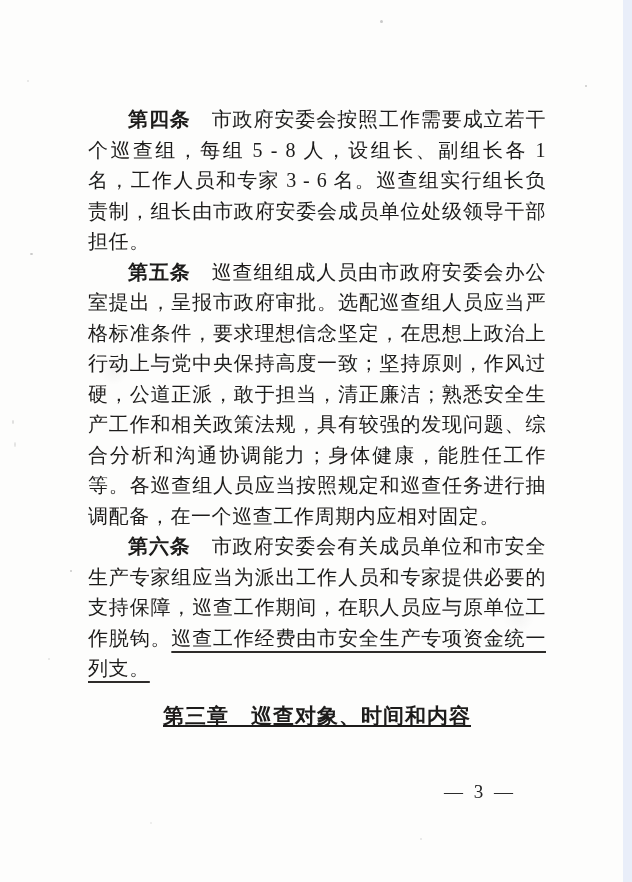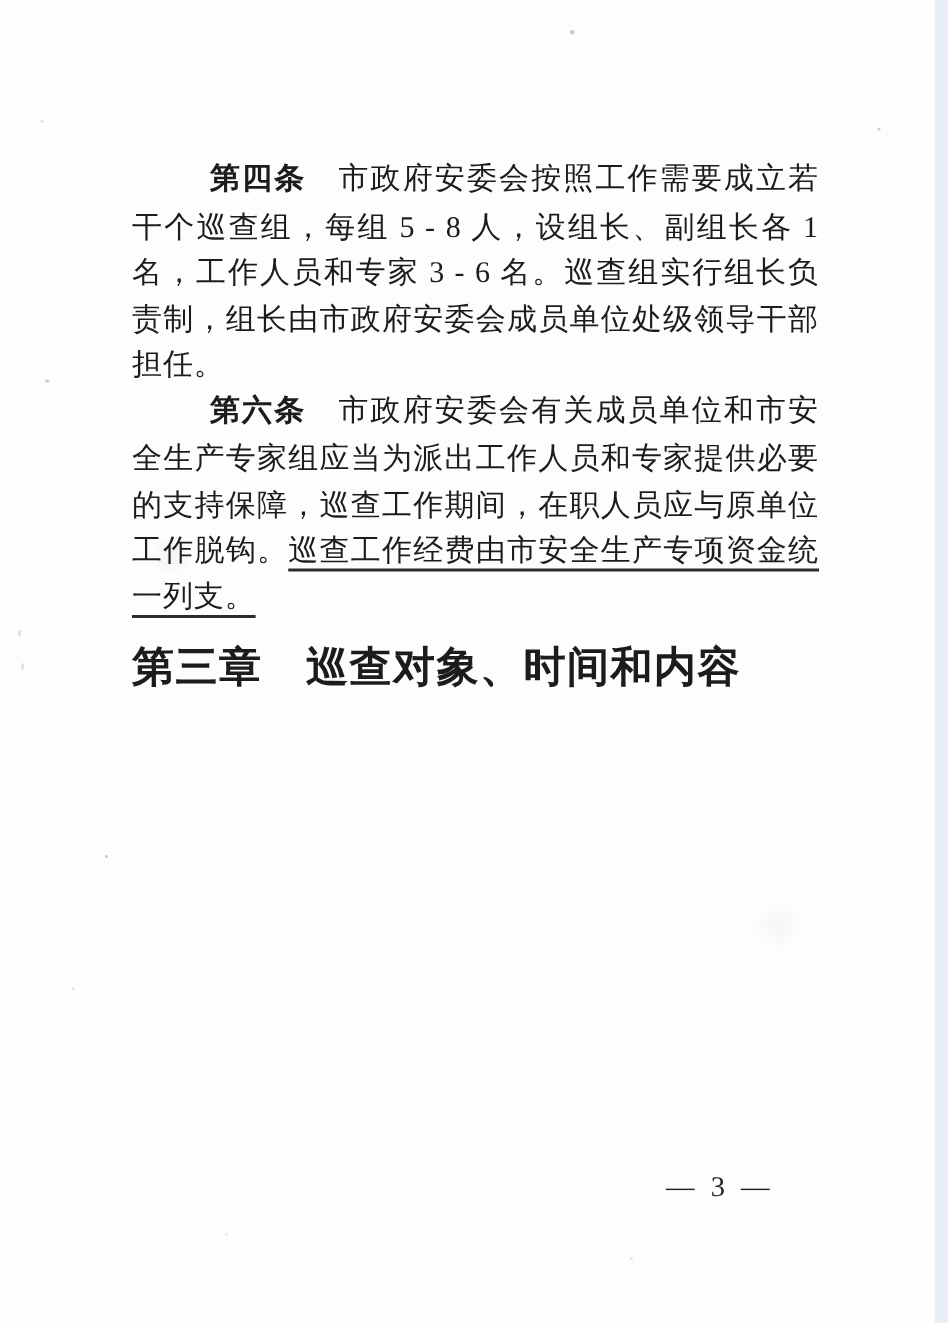--- a/index.html
+++ b/index.html
@@ -39,37 +39,37 @@
     text-align: justify;
     text-justify: inter-ideograph;
     letter-spacing: 0.6px;
   }
   p.article {
     margin: 0;
     text-indent: 2em;
   }
   .b {
     font-weight: 700;
-    font-family: Liberation Mono, monospace;
-    margin-left: 12px;
+    font-family: Liberation Serif, serif;
   }
   .u {
     text-decoration: underline;
     text-decoration-thickness: 2px;
     text-underline-offset: 6px;
     text-decoration-color: #2e2c2a;
   }
   h2.chapter {
     margin: 17px 0 19px 0;
     text-indent: 0;
-    text-align: left;
-    font-size: 28px;
+    text-align: center;
+    font-size: 21px;
     font-weight: 700;
     font-family: "Liberation Sans", "DejaVu Sans", sans-serif;
     letter-spacing: 1px;
+    text-decoration: underline;
   }
   .page-number {
     position: absolute;
     top: 781px;
     right: 116px;
     font-size: 19px;
     letter-spacing: 3px;
     color: #222;
   }
   .speck {
@@ -78,20 +78,21 @@
     background: rgba(70, 70, 70, 0.28);
   }
 </style>
 </head>
 <body>
 
 <div class="page">
 
   <div class="content" style="color: rgb(29, 28, 27);">
       <p class="article"><span class="b">第四条</span><span>　市政府安委会按照工作需要成立若干个巡查组，每组 5 - 8 人，设组长、副组长各 1 名，工作人员和专家 3 - 6 名。巡查组实行组长负责制，组长由市政府安委会成员单位处级领导干部担任。</span></p>
+      <p class="article"><span class="b">第五条</span><span>　巡查组组成人员由市政府安委会办公室提出，呈报市政府审批。选配巡查组人员应当严格标准条件，要求理想信念坚定，在思想上政治上行动上与党中央保持高度一致；坚持原则，作风过硬，公道正派，敢于担当，清正廉洁；熟悉安全生产工作和相关政策法规，具有较强的发现问题、综合分析和沟通协调能力；身体健康，能胜任工作等。各巡查组人员应当按照规定和巡查任务进行抽调配备，在一个巡查工作周期内应相对固定。</span></p>
       <p class="article"><span class="b">第六条</span><span>　市政府安委会有关成员单位和市安全生产专家组应当为派出工作人员和专家提供必要的支持保障，巡查工作期间，在职人员应与原单位工作脱钩。</span><span class="u">巡查工作经费由市安全生产专项资金统一列支。</span></p>
       <h2 class="chapter">第三章　巡查对象、时间和内容</h2>
     </div>
 
   <div class="page-number">— 3 —</div>
 
   <div class="speck" style="left:380px; top:20px; width:3px; height:3px;"></div>
   <div class="speck" style="left:585px; top:85px; width:2px; height:2px;"></div>
   <div class="speck" style="left:27px; top:80px; width:2px; height:2px; opacity:.5;"></div>
   <div class="speck" style="left:30px; top:253px; width:3px; height:2px;"></div>

